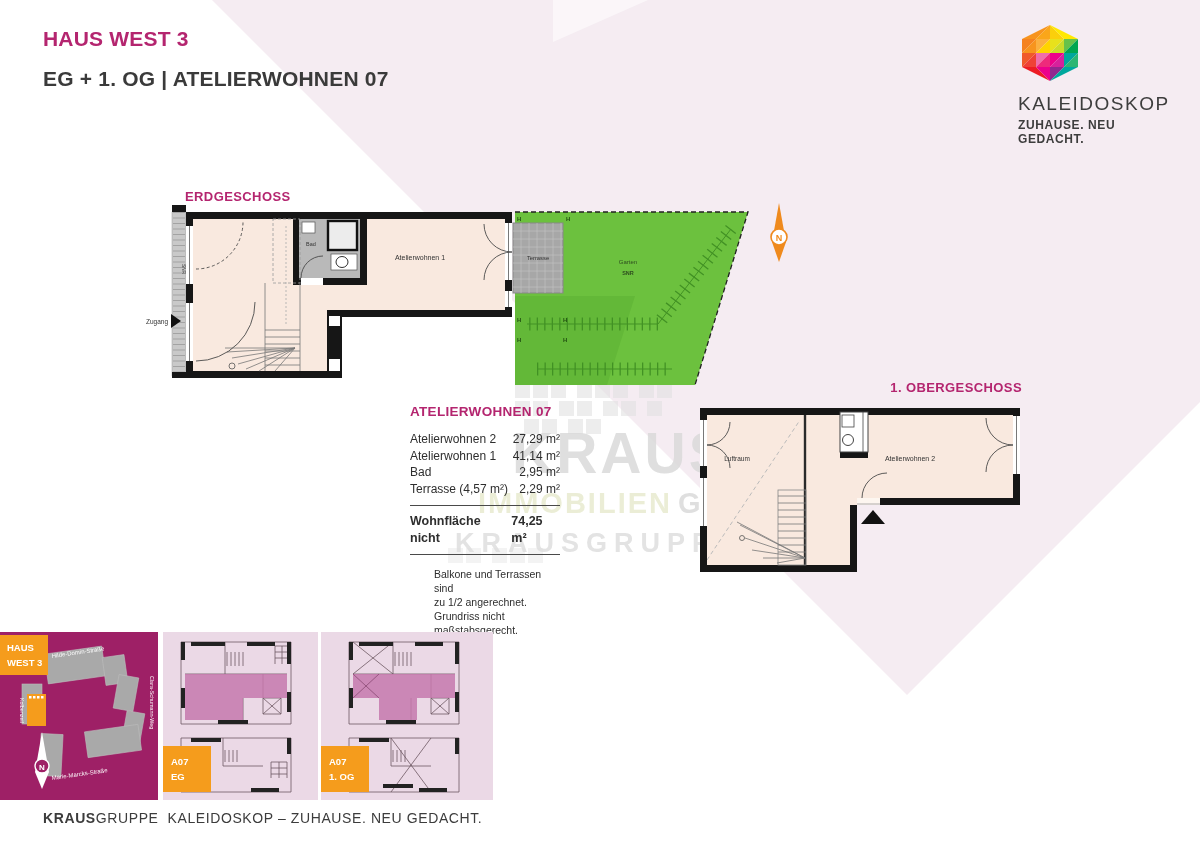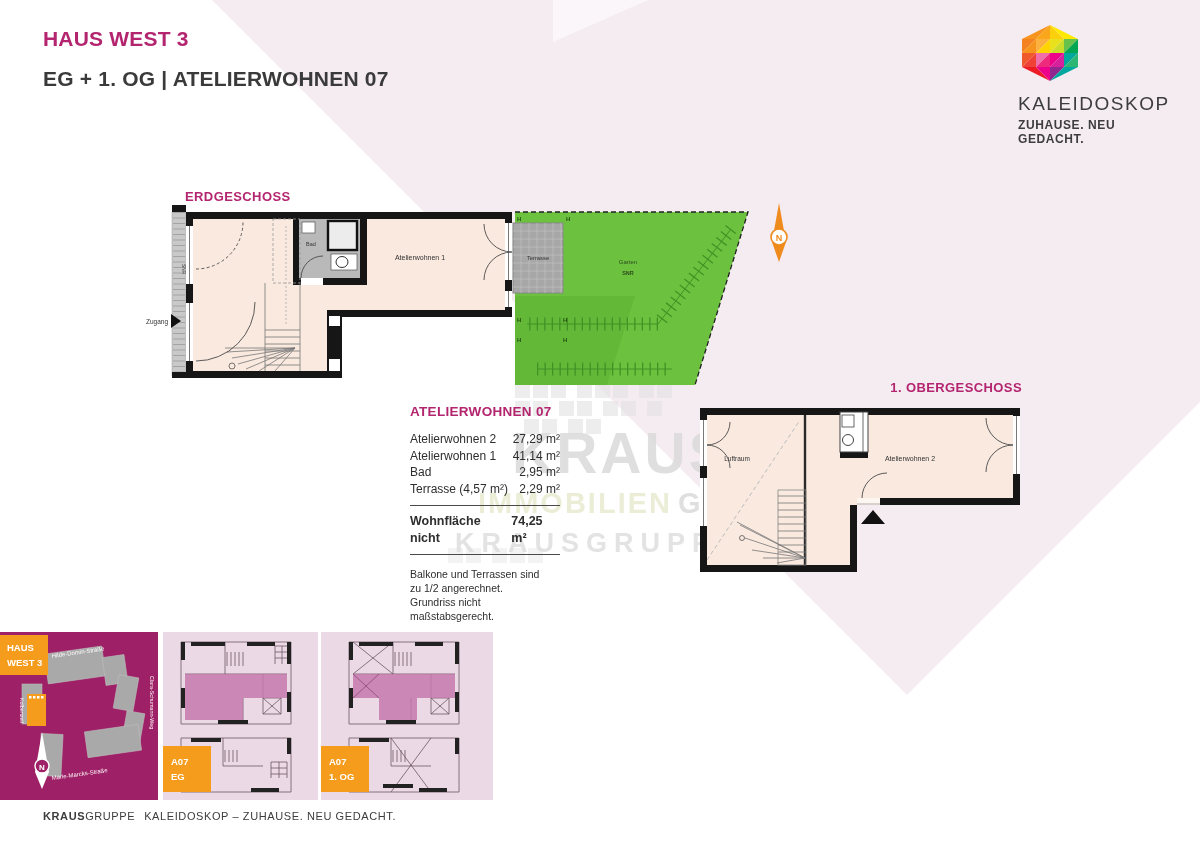--- a/index.html
+++ b/index.html
@@ -21,30 +21,30 @@
   .eg-title{left:185px;top:189px;}
   .og-title{left:830px;top:380px;width:192px;text-align:right;}
   
   .area-table{left:410px;top:404px;width:150px;color:#2e2e2e;}
   .area-table h3{margin:0;font-size:13.5px;font-weight:700;color:#b4256f;letter-spacing:.3px;}
   .rows{margin-top:12px;}
   .trow{display:flex;justify-content:space-between;font-size:12px;line-height:16.5px;}
   .trow .val{font-weight:400;}
   .rule{border-top:1.2px solid #4a4a4a;margin:8px 0 7px 0;}
   .trow.total{font-weight:700;font-size:12.5px;}
-  .notes{margin-top:12px;font-size:10.5px;line-height:14px;}
+  .notes{margin-top:12px;font-size:10.5px;line-height:14px;margin-left:24px;}
   
   .wm{color:#dcdcdc;z-index:1;user-select:none;}
   .wm-kraus{left:512px;top:420px;font-size:57px;font-weight:700;letter-spacing:3px;color:#dadada;opacity:.85;}
   .wm-line2{left:478px;top:487px;font-size:29px;font-weight:700;letter-spacing:2px;opacity:.9;}
   .wm-immo{color:#e9ecd2;}
   .wm-gmbh{color:#dcdcdc;margin-left:6px;}
   .wm-gruppe{left:455px;top:528px;font-size:27px;font-weight:700;letter-spacing:7px;color:#e0e0e0;opacity:.9;}
   
-  .footer{left:43px;top:810px;font-size:11px;color:#3c3c3c;letter-spacing:.6px;}
+  .footer{left:43px;top:810px;font-size:14px;color:#3c3c3c;letter-spacing:.6px;}
   .footer b{font-weight:700;}
   .footer .tail{margin-left:9px;}
   .z2{z-index:2;}
   svg text{font-family:"Liberation Sans",sans-serif;}
 </style>
 </head>
 <body>
 
 <svg class="abs" style="left:0;top:0;z-index:0" width="1200" height="849" viewBox="0 0 1200 849">
   <polygon points="212,0 1200,0 1200,402 907,695" fill="#f5ecf2"></polygon>

